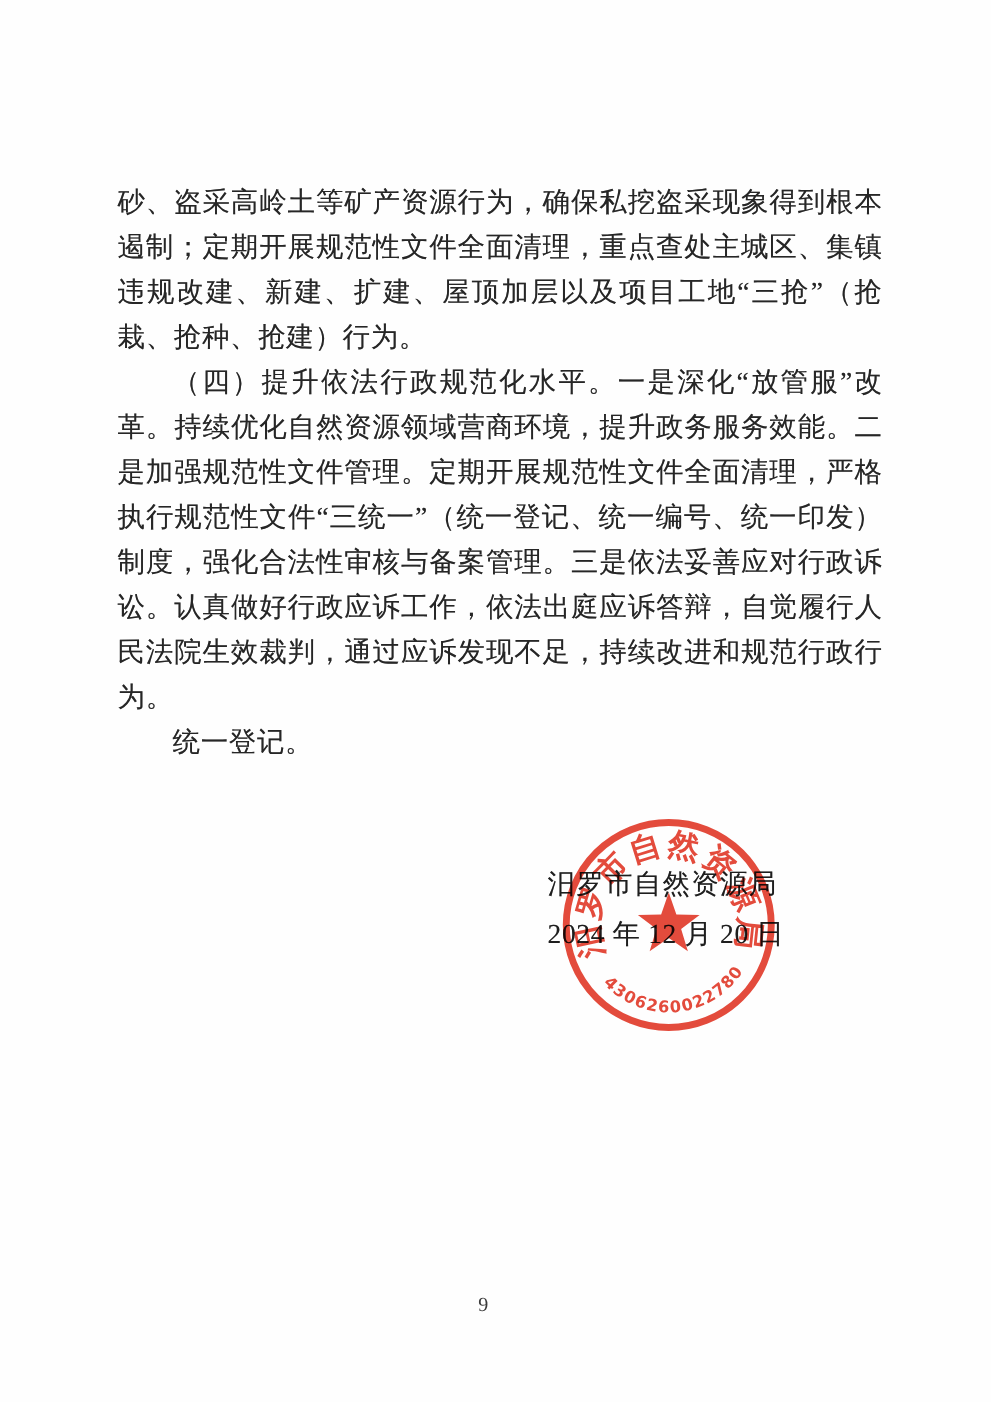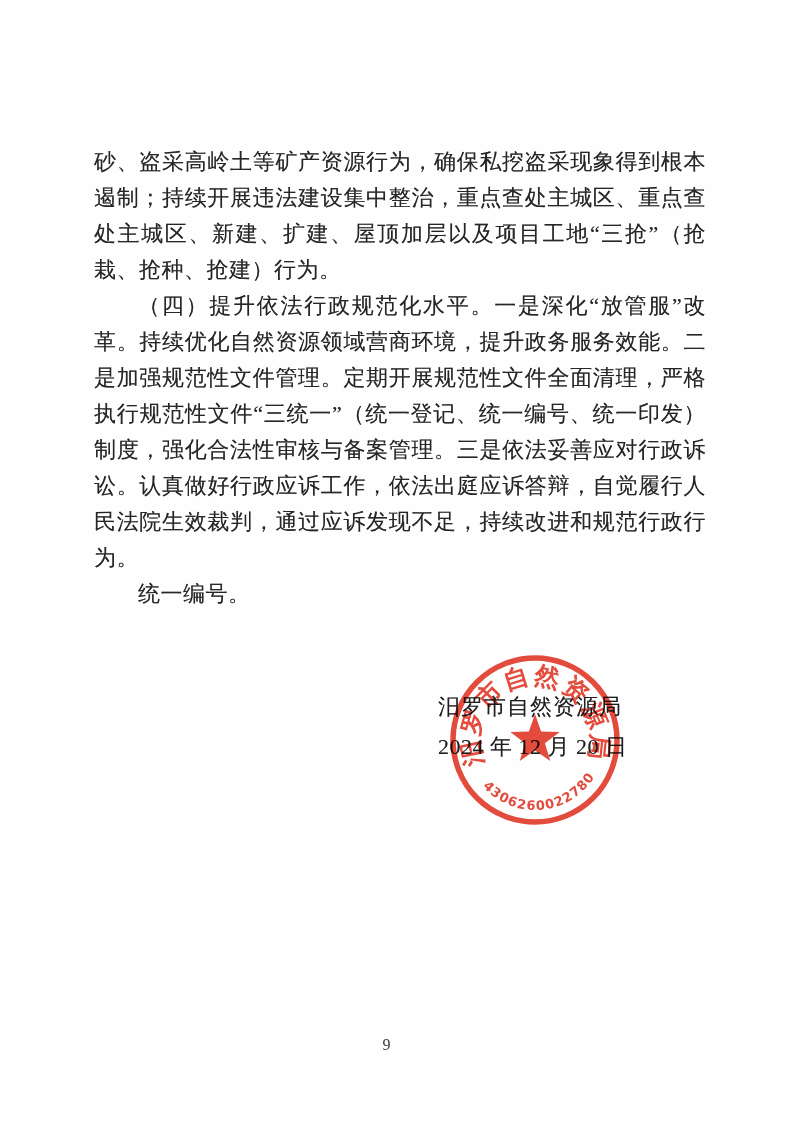--- a/index.html
+++ b/index.html
@@ -60,23 +60,23 @@
     font-size:16px;
     color:#3a3a3a;
   }
 </style>
 </head>
 <body>
 
 <div class="page">
 
   <div class="doc-body">
-      <p class="para"><span class="seg">砂、盗采高岭土等矿产资源行为，确保私挖盗采现象得到根本遏制；持续开展违法建设集中整治，重点查处主城区、重点查处主城区、新建、扩建、屋顶加层以及项目工地“三抢”（抢栽、抢种、抢建）行为。</span></p>
+      <p class="para"><span class="seg">砂、盗采高岭土等矿产资源行为，确保私挖盗采现象得到根本遏制；定期开展规范性文件全面清理，重点查处主城区、集镇违规改建、新建、扩建、屋顶加层以及项目工地“三抢”（抢栽、抢种、抢建）行为。</span></p>
       <p class="para indent"><span class="seg seg-bold">（四）提升依法行政规范化水平。</span><span class="seg seg-bold">一是深化“放管服”改革。</span><span class="seg">持续优化自然资源领域营商环境，提升政务服务效能。</span><span class="seg seg-bold">二是加强规范性文件管理。</span><span class="seg">定期开展规范性文件全面清理，严格执行规范性文件“三统一”（统一登记、统一编号、统一印发）制度，强化合法性审核与备案管理。</span><span class="seg seg-bold">三是依法妥善应对行政诉讼。</span><span class="seg">认真做好行政应诉工作，依法出庭应诉答辩，自觉履行人民法院生效裁判，通过应诉发现不足，持续改进和规范行政行为。</span></p>
-      <p class="para indent"><span class="seg">统一编号。</span></p>
+      <p class="para indent"><span class="seg">统一登记。</span></p>
     </div>
 
   <div class="signature">
     <div class="signature-org">汨罗市自然资源局</div>
     <div class="signature-date">2024 年 12 月 20 日</div>
   </div>
 
   <svg class="seal" viewBox="0 0 190 190" xmlns="http://www.w3.org/2000/svg">
     <defs>
       <path id="sealArcTop" d="M 44.25 118.7 A 56 56 0 1 1 145.75 118.7" fill="none"></path>

